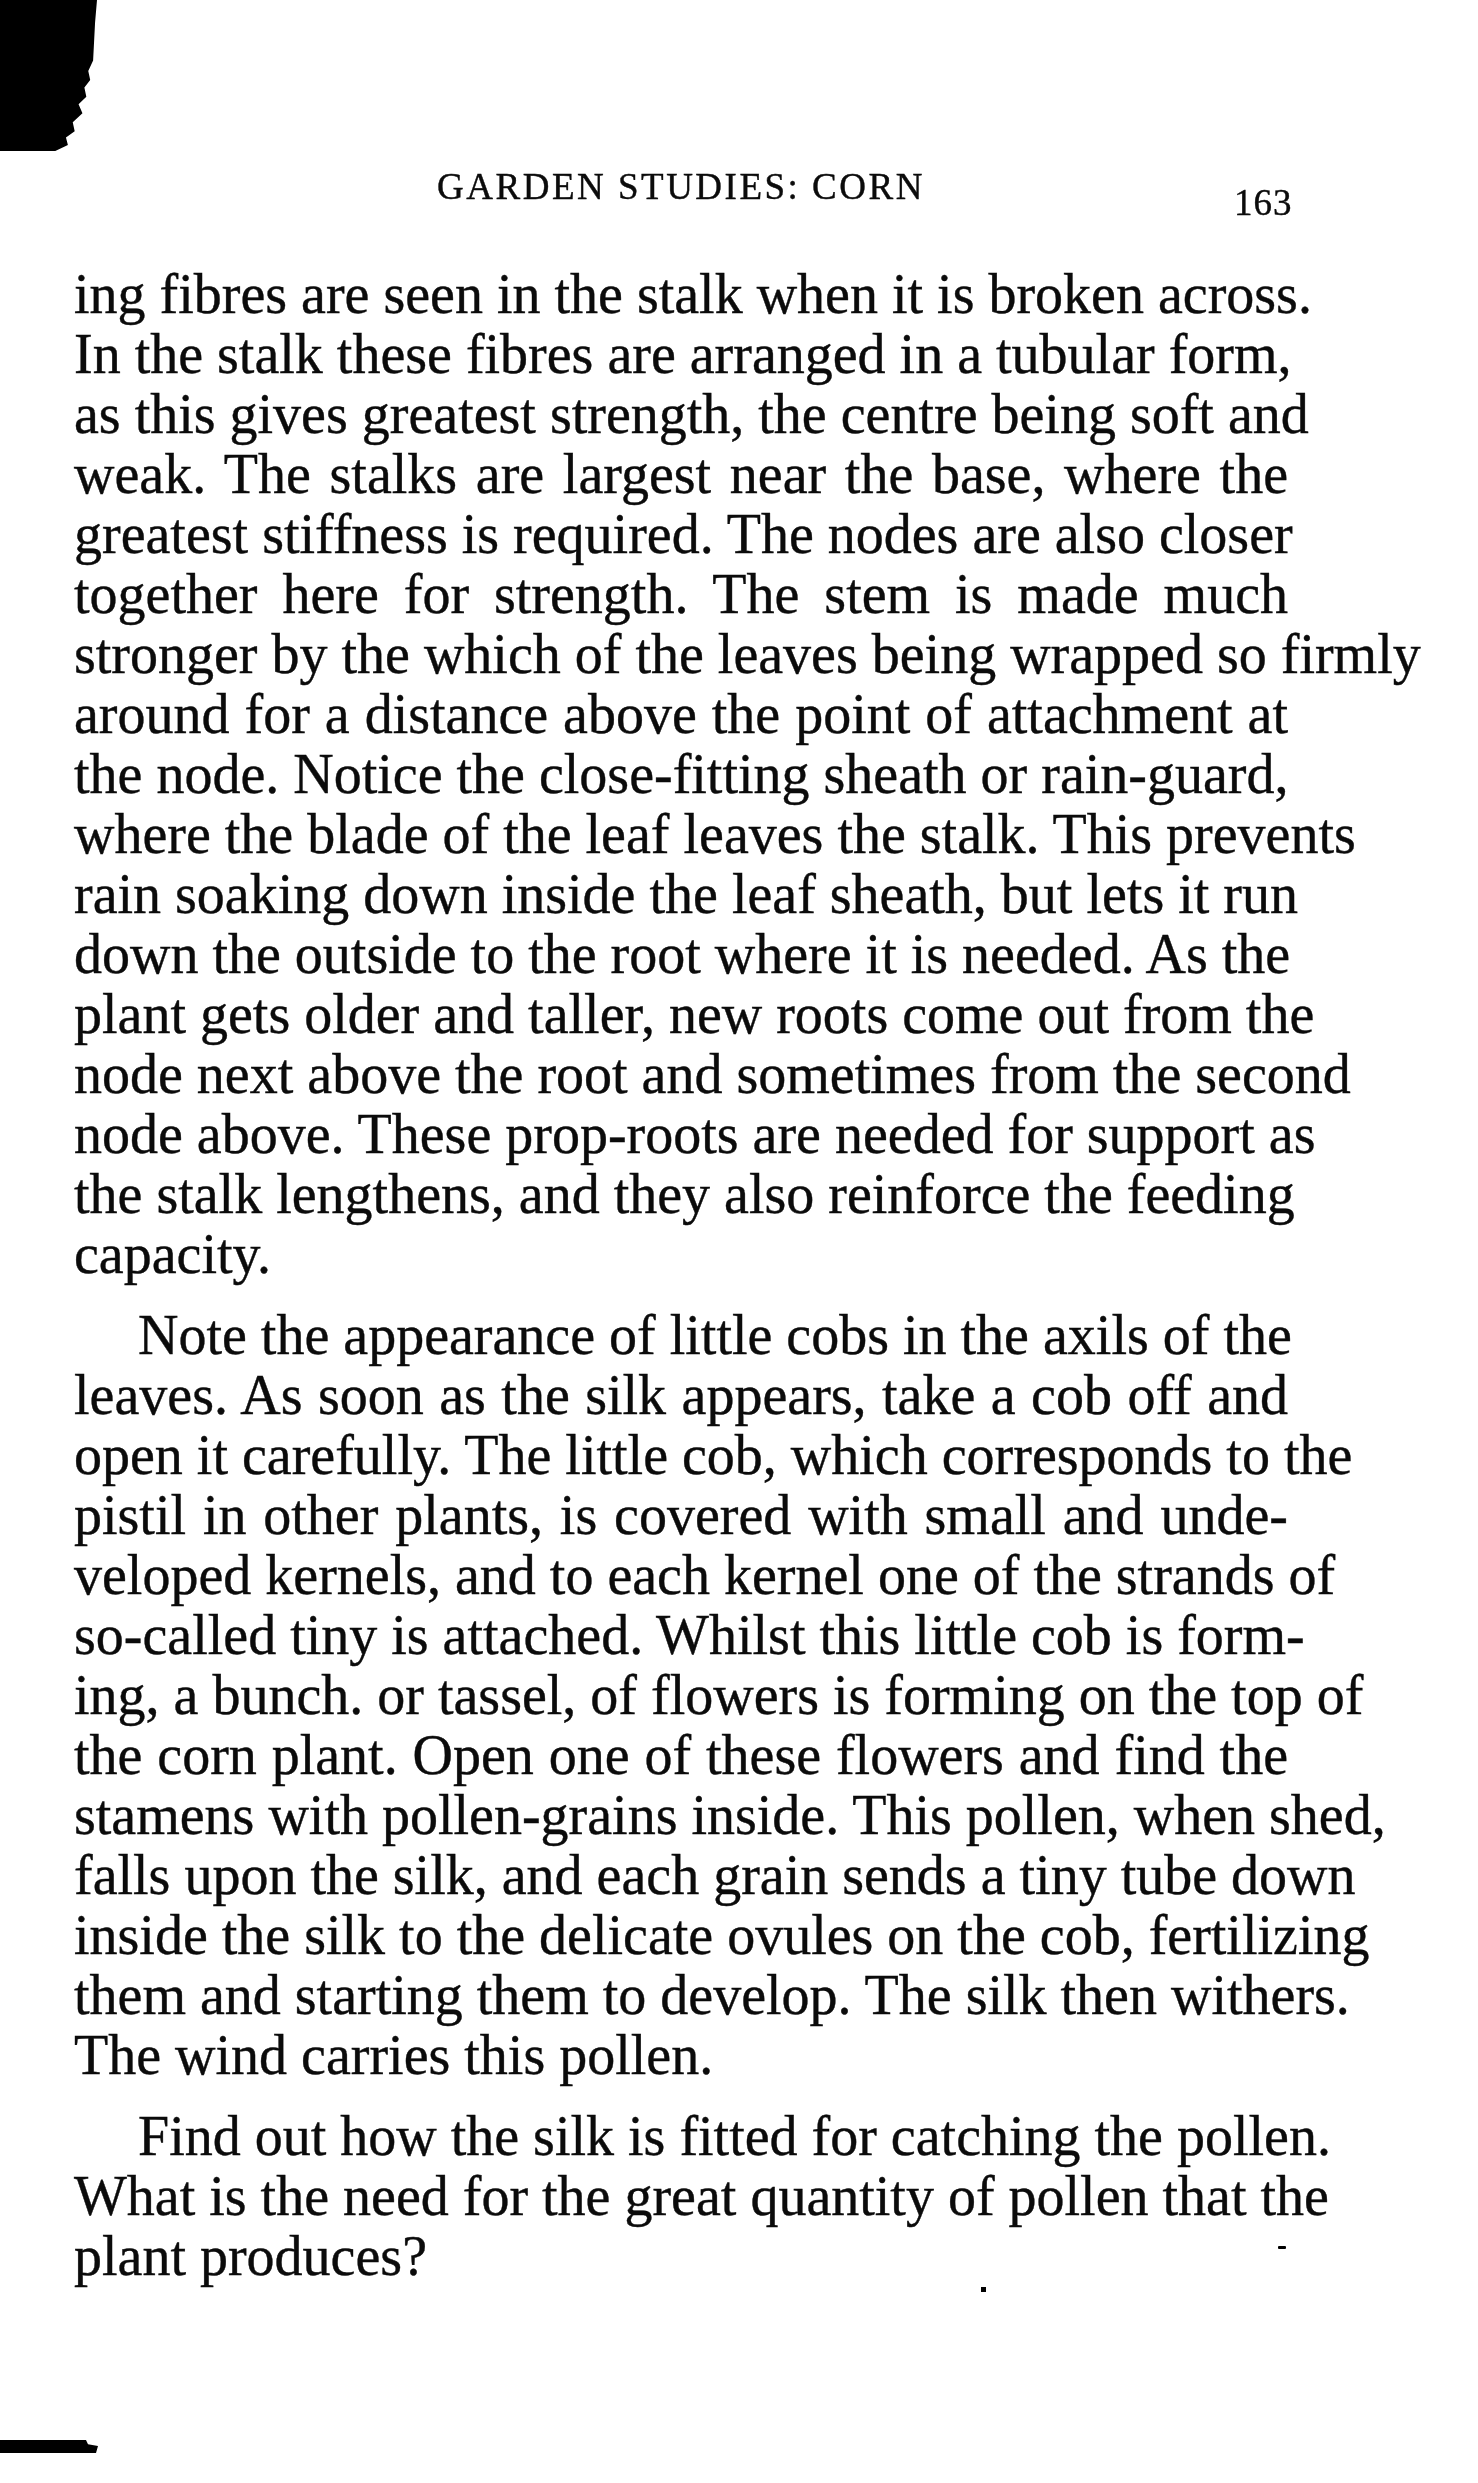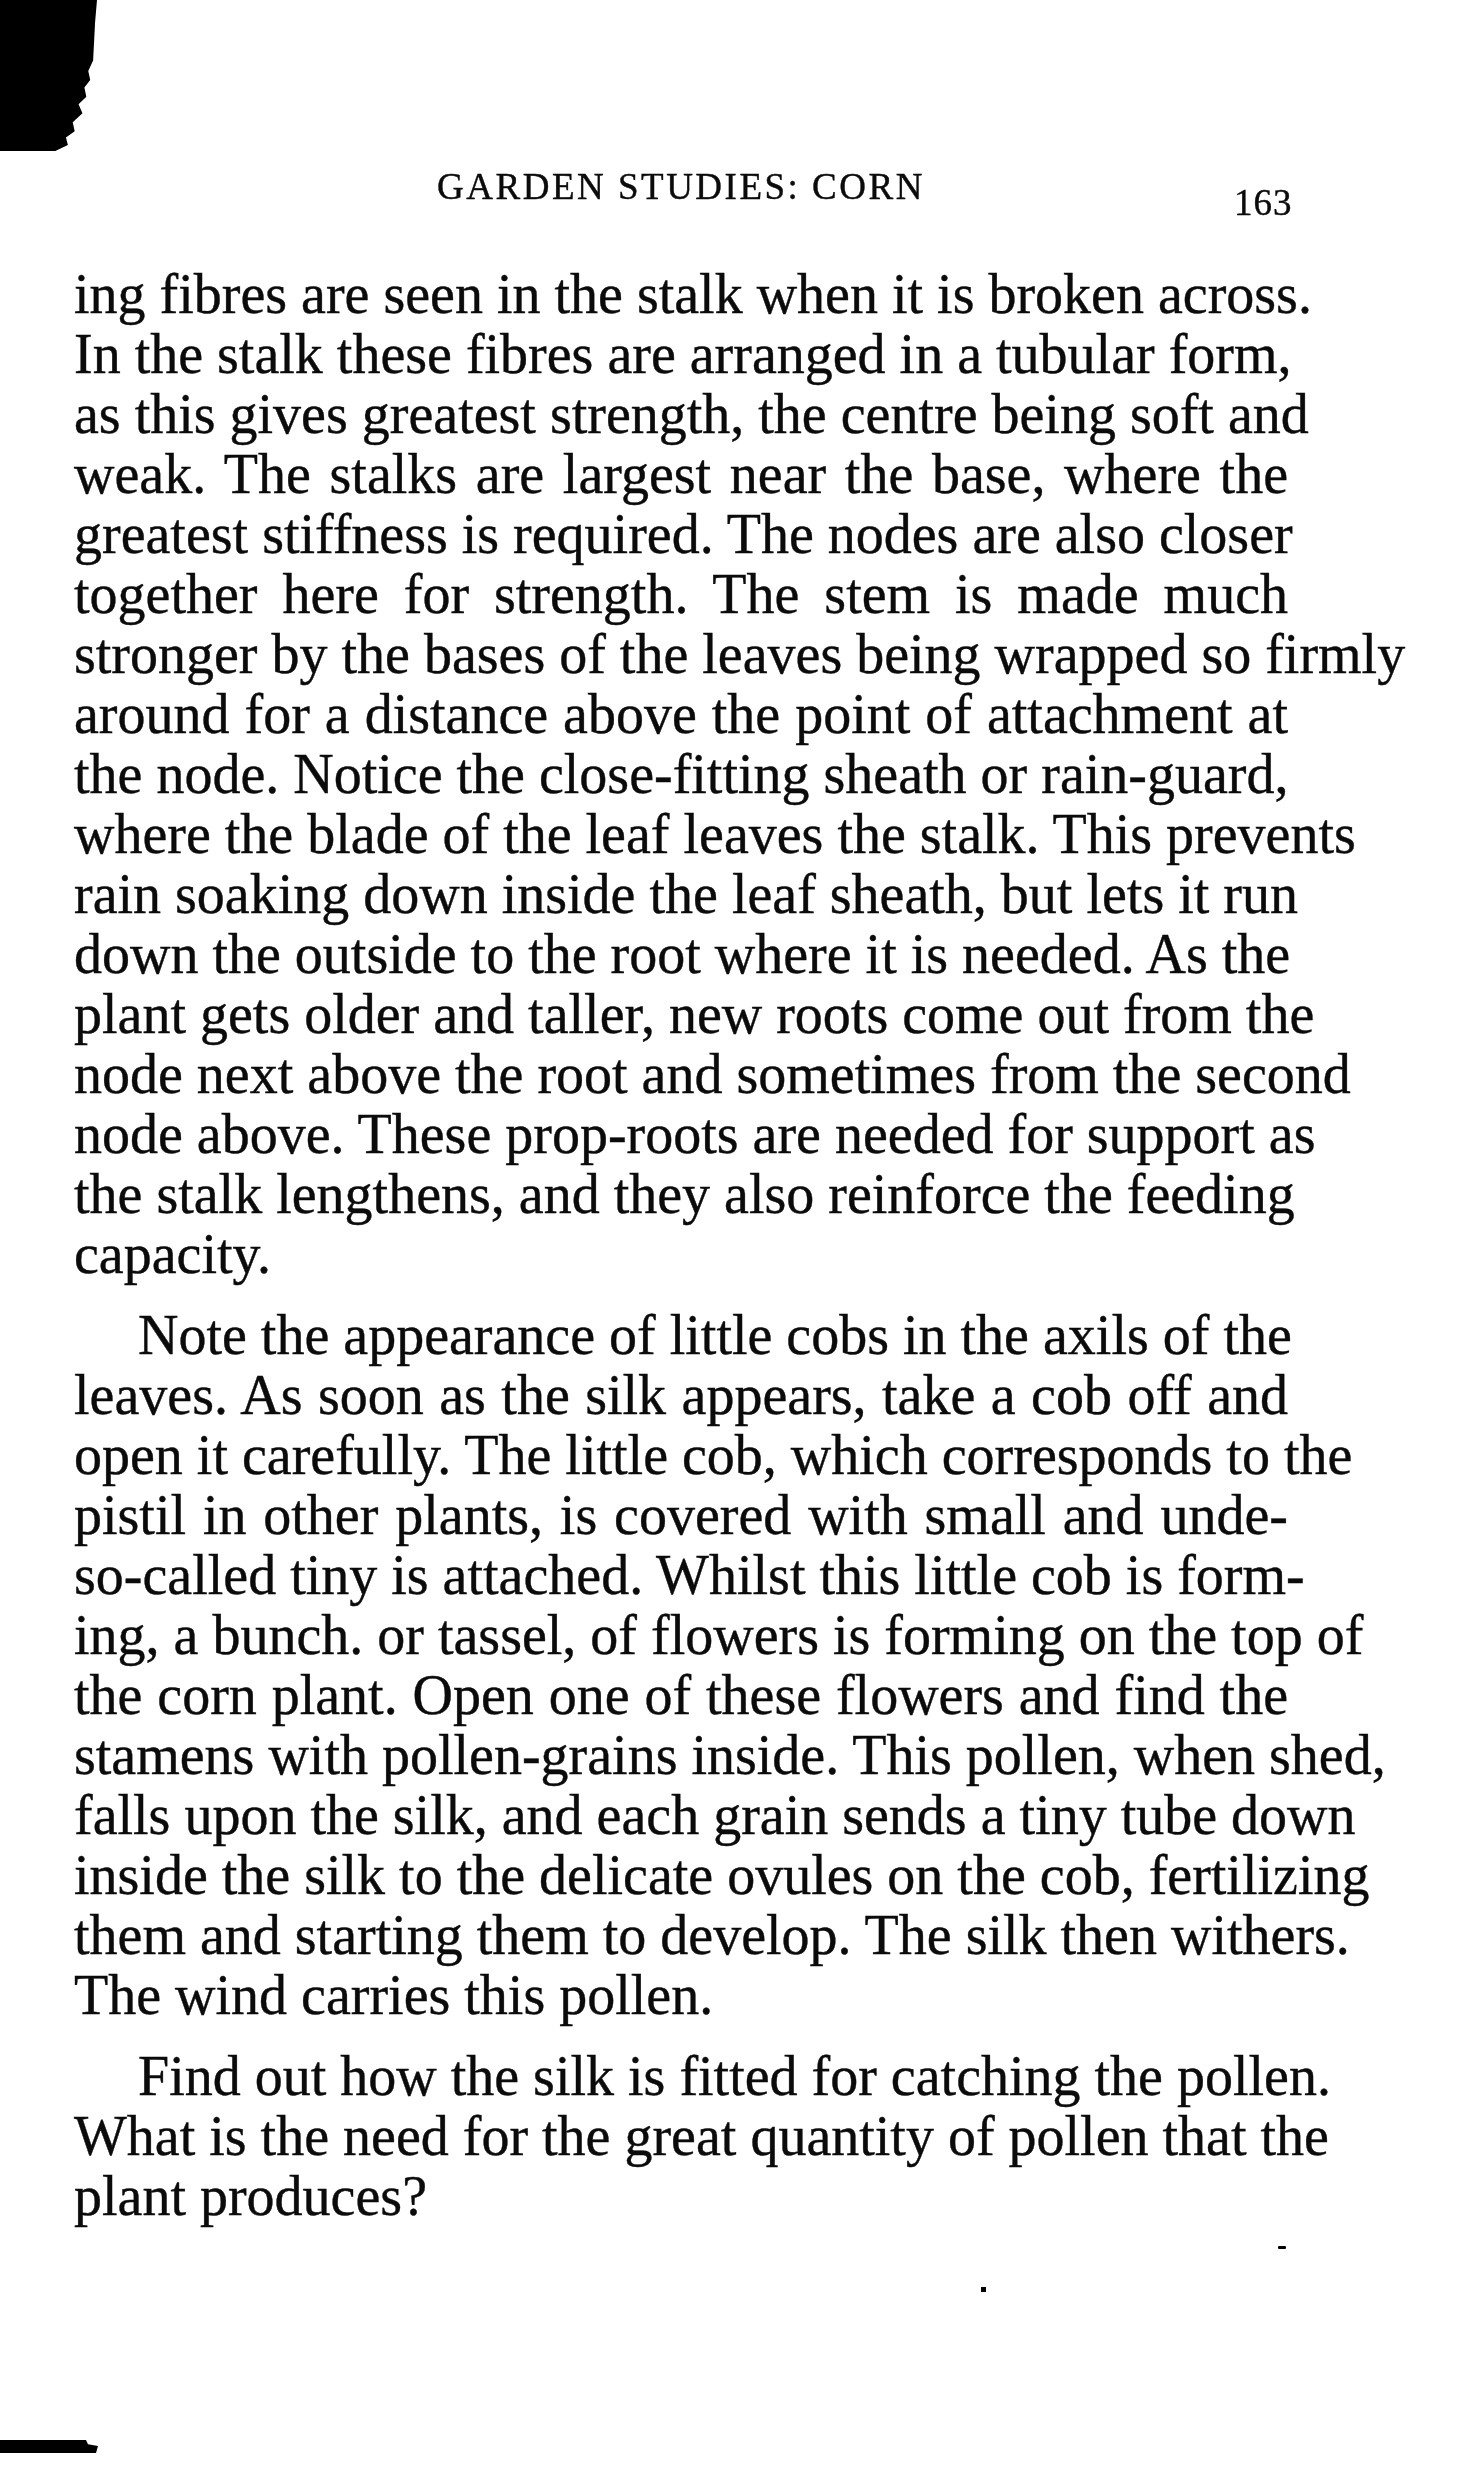--- a/index.html
+++ b/index.html
@@ -97,37 +97,38 @@
   </div>
 
   <div class="body-text">
       <div class="paragraph">
         <div class="text-line first-line">ing fibres are seen in the stalk when it is broken across.</div>
         <div class="text-line">In the stalk these fibres are arranged in a tubular form,</div>
         <div class="text-line">as this gives greatest strength, the centre being soft and</div>
         <div class="text-line">weak. The stalks are largest near the base, where the</div>
         <div class="text-line">greatest stiffness is required. The nodes are also closer</div>
         <div class="text-line">together here for strength. The stem is made much</div>
-        <div class="text-line">stronger by the bases of the leaves being wrapped so firmly</div>
+        <div class="text-line">stronger by the which of the leaves being wrapped so firmly</div>
         <div class="text-line">around for a distance above the point of attachment at</div>
         <div class="text-line">the node. Notice the close-fitting sheath or rain-guard,</div>
         <div class="text-line">where the blade of the leaf leaves the stalk. This prevents</div>
         <div class="text-line">rain soaking down inside the leaf sheath, but lets it run</div>
         <div class="text-line">down the outside to the root where it is needed. As the</div>
         <div class="text-line">plant gets older and taller, new roots come out from the</div>
         <div class="text-line">node next above the root and sometimes from the second</div>
         <div class="text-line">node above. These prop-roots are needed for support as</div>
         <div class="text-line">the stalk lengthens, and they also reinforce the feeding</div>
         <div class="text-line last-line">capacity.</div>
       </div>
       <div class="paragraph indented">
         <div class="text-line first-line">Note the appearance of little cobs in the axils of the</div>
         <div class="text-line">leaves. As soon as the silk appears, take a cob off and</div>
         <div class="text-line">open it carefully. The little cob, which corresponds to the</div>
         <div class="text-line">pistil in other plants, is covered with small and unde-</div>
+        <div class="text-line">veloped kernels, and to each kernel one of the strands of</div>
         <div class="text-line">so-called tiny is attached. Whilst this little cob is form-</div>
         <div class="text-line">ing, a bunch. or tassel, of flowers is forming on the top of</div>
         <div class="text-line">the corn plant. Open one of these flowers and find the</div>
         <div class="text-line">stamens with pollen-grains inside. This pollen, when shed,</div>
         <div class="text-line">falls upon the silk, and each grain sends a tiny tube down</div>
         <div class="text-line">inside the silk to the delicate ovules on the cob, fertilizing</div>
         <div class="text-line">them and starting them to develop. The silk then withers.</div>
         <div class="text-line last-line">The wind carries this pollen.</div>
       </div>
       <div class="paragraph indented">

